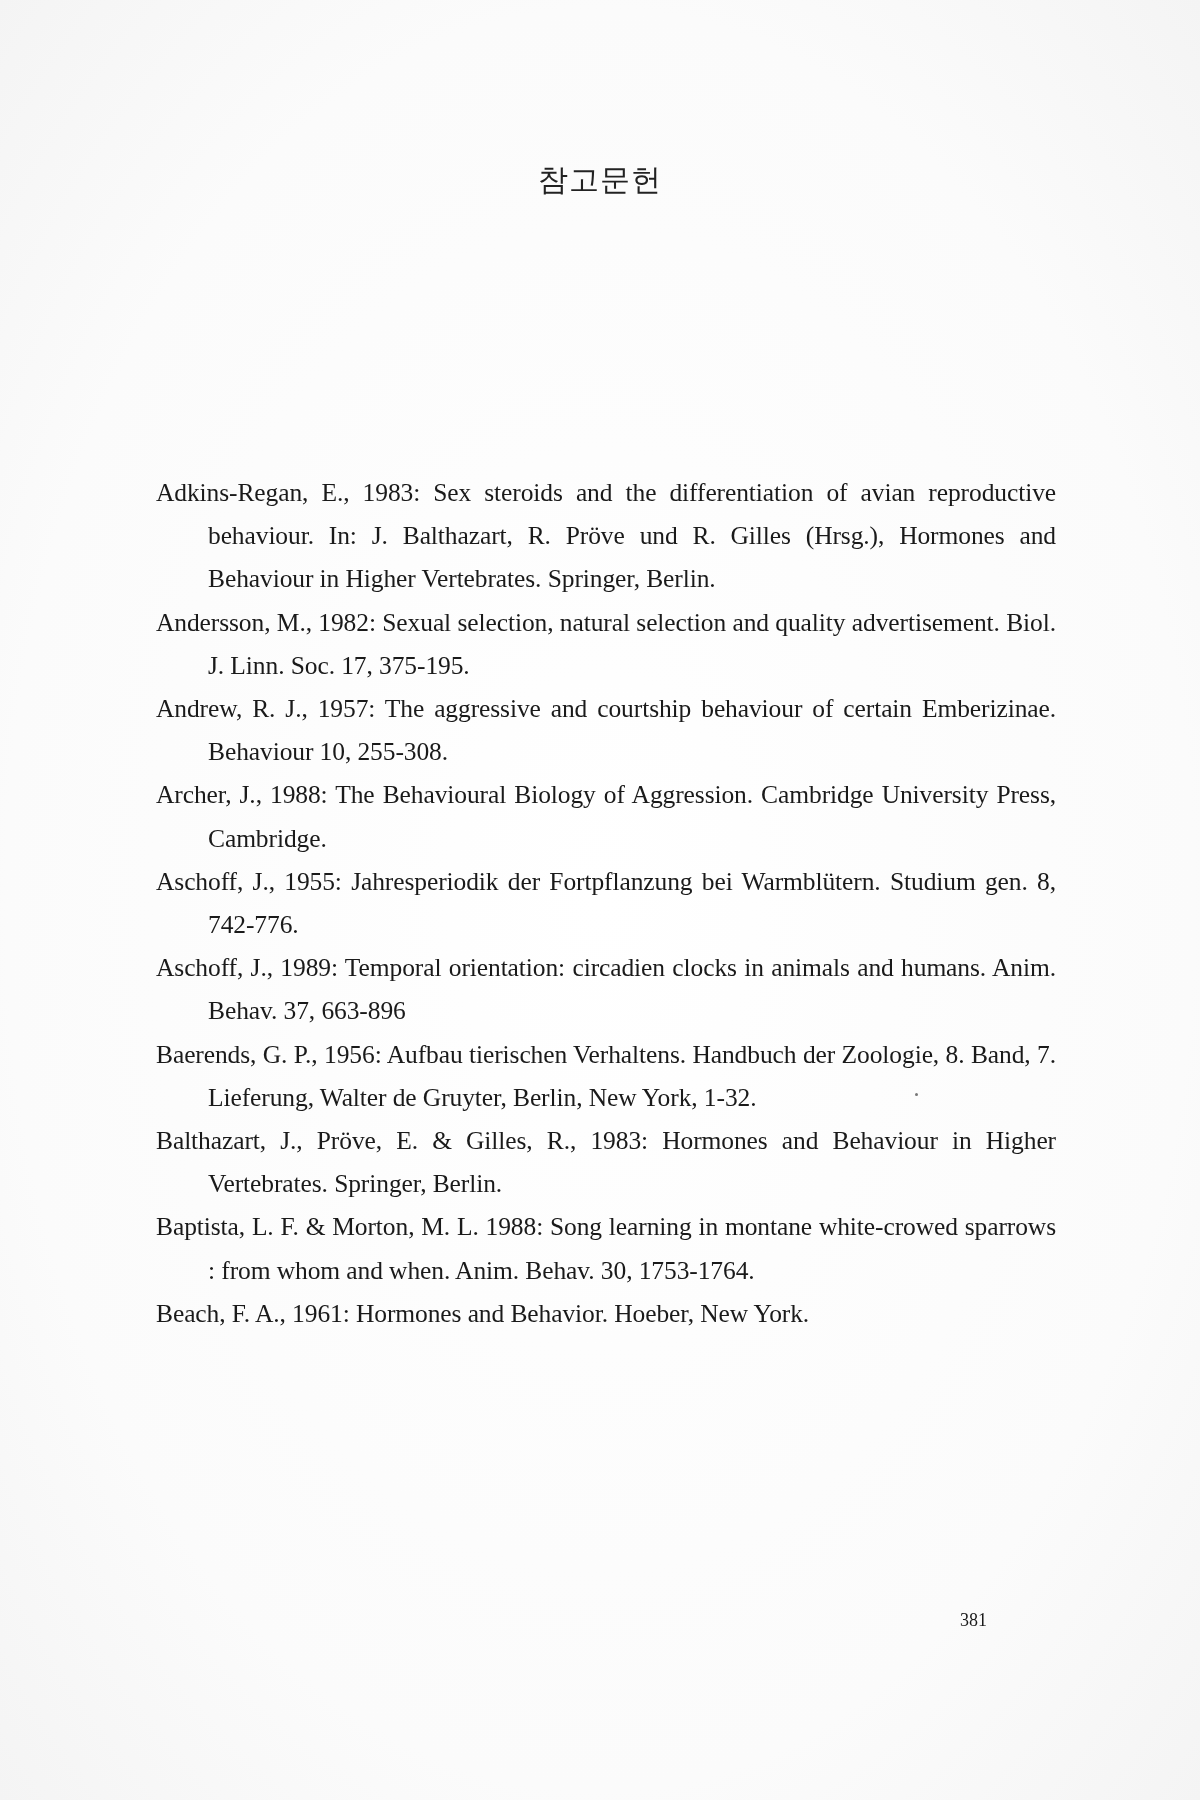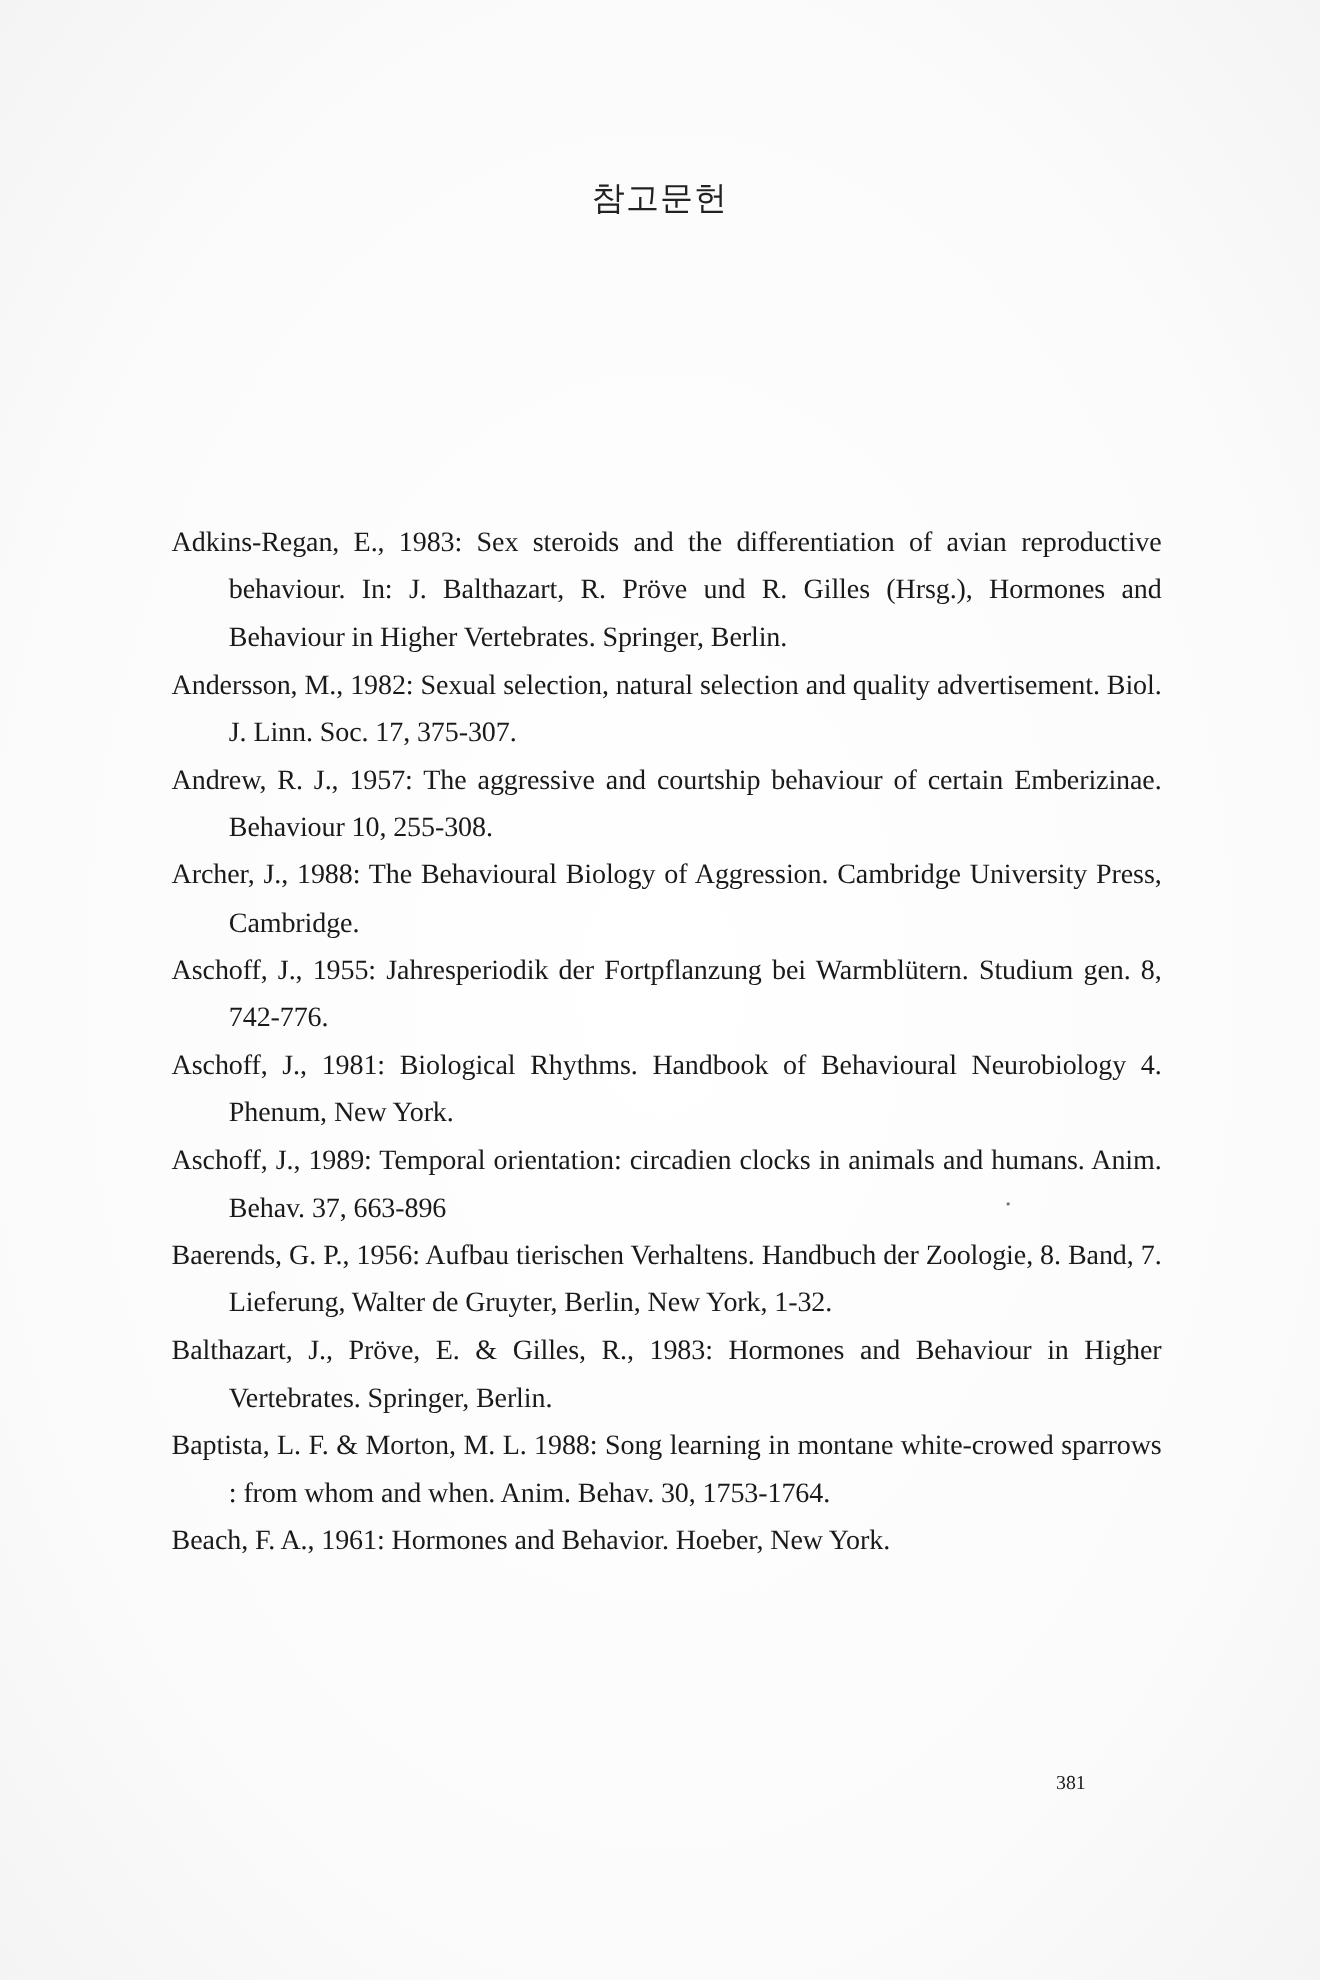--- a/index.html
+++ b/index.html
@@ -69,25 +69,24 @@
     }
   </style>
 </head>
 <body>
 
 <div class="page">
   <div class="title">참고문헌</div>
 
   <ul class="refs">
     <li class="ref">Adkins-Regan, E., 1983: Sex steroids and the differentiation of avian reproductive behaviour. In: J. Balthazart, R. Pröve und R. Gilles (Hrsg.), Hormones and Behaviour in Higher Vertebrates. Springer, Berlin.</li>
-    <li class="ref">Andersson, M., 1982: Sexual selection, natural selection and quality advertisement. Biol. J. Linn. Soc. 17, 375-307.</li>
+    <li class="ref">Andersson, M., 1982: Sexual selection, natural selection and quality advertisement. Biol. J. Linn. Soc. 17, 375-195.</li>
     <li class="ref">Andrew, R. J., 1957: The aggressive and courtship behaviour of certain Emberizinae. Behaviour 10, 255-308.</li>
     <li class="ref">Archer, J., 1988: The Behavioural Biology of Aggression. Cambridge University Press, Cambridge.</li>
     <li class="ref">Aschoff, J., 1955: Jahresperiodik der Fortpflanzung bei Warmblütern. Studium gen. 8, 742-776.</li>
-    <li class="ref">Aschoff, J., 1981: Biological Rhythms. Handbook of Behavioural Neurobiology 4. Phenum, New York.</li>
     <li class="ref">Aschoff, J., 1989: Temporal orientation: circadien clocks in animals and humans. Anim. Behav. 37, 663-896</li>
     <li class="ref">Baerends, G. P., 1956: Aufbau tierischen Verhaltens. Handbuch der Zoologie, 8. Band, 7. Lieferung, Walter de Gruyter, Berlin, New York, 1-32.</li>
     <li class="ref">Balthazart, J., Pröve, E. &amp; Gilles, R., 1983: Hormones and Behaviour in Higher Vertebrates. Springer, Berlin.</li>
     <li class="ref">Baptista, L. F. &amp; Morton, M. L. 1988: Song learning in montane white-crowed sparrows : from whom and when. Anim. Behav. 30, 1753-1764.</li>
     <li class="ref">Beach, F. A., 1961: Hormones and Behavior. Hoeber, New York.</li>
   </ul>
 
   <div class="speck"></div>
 
   <div class="page-number">381</div>

